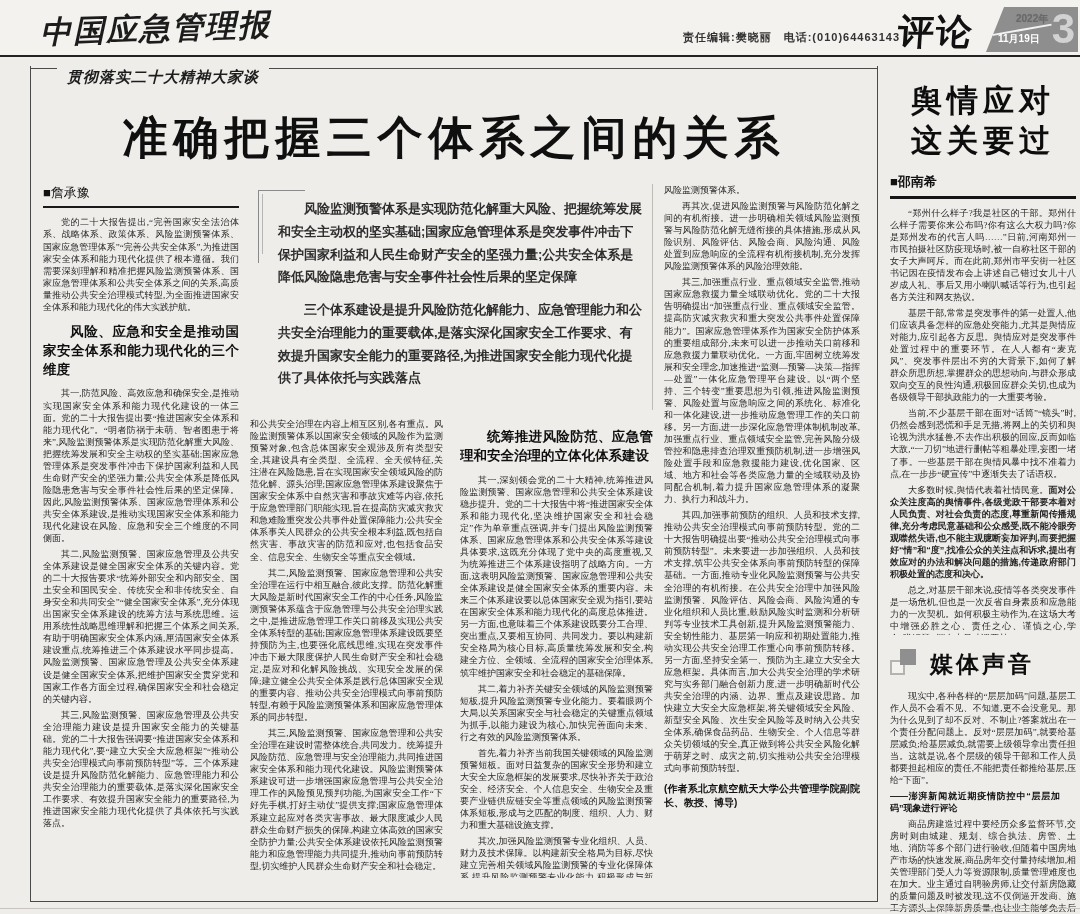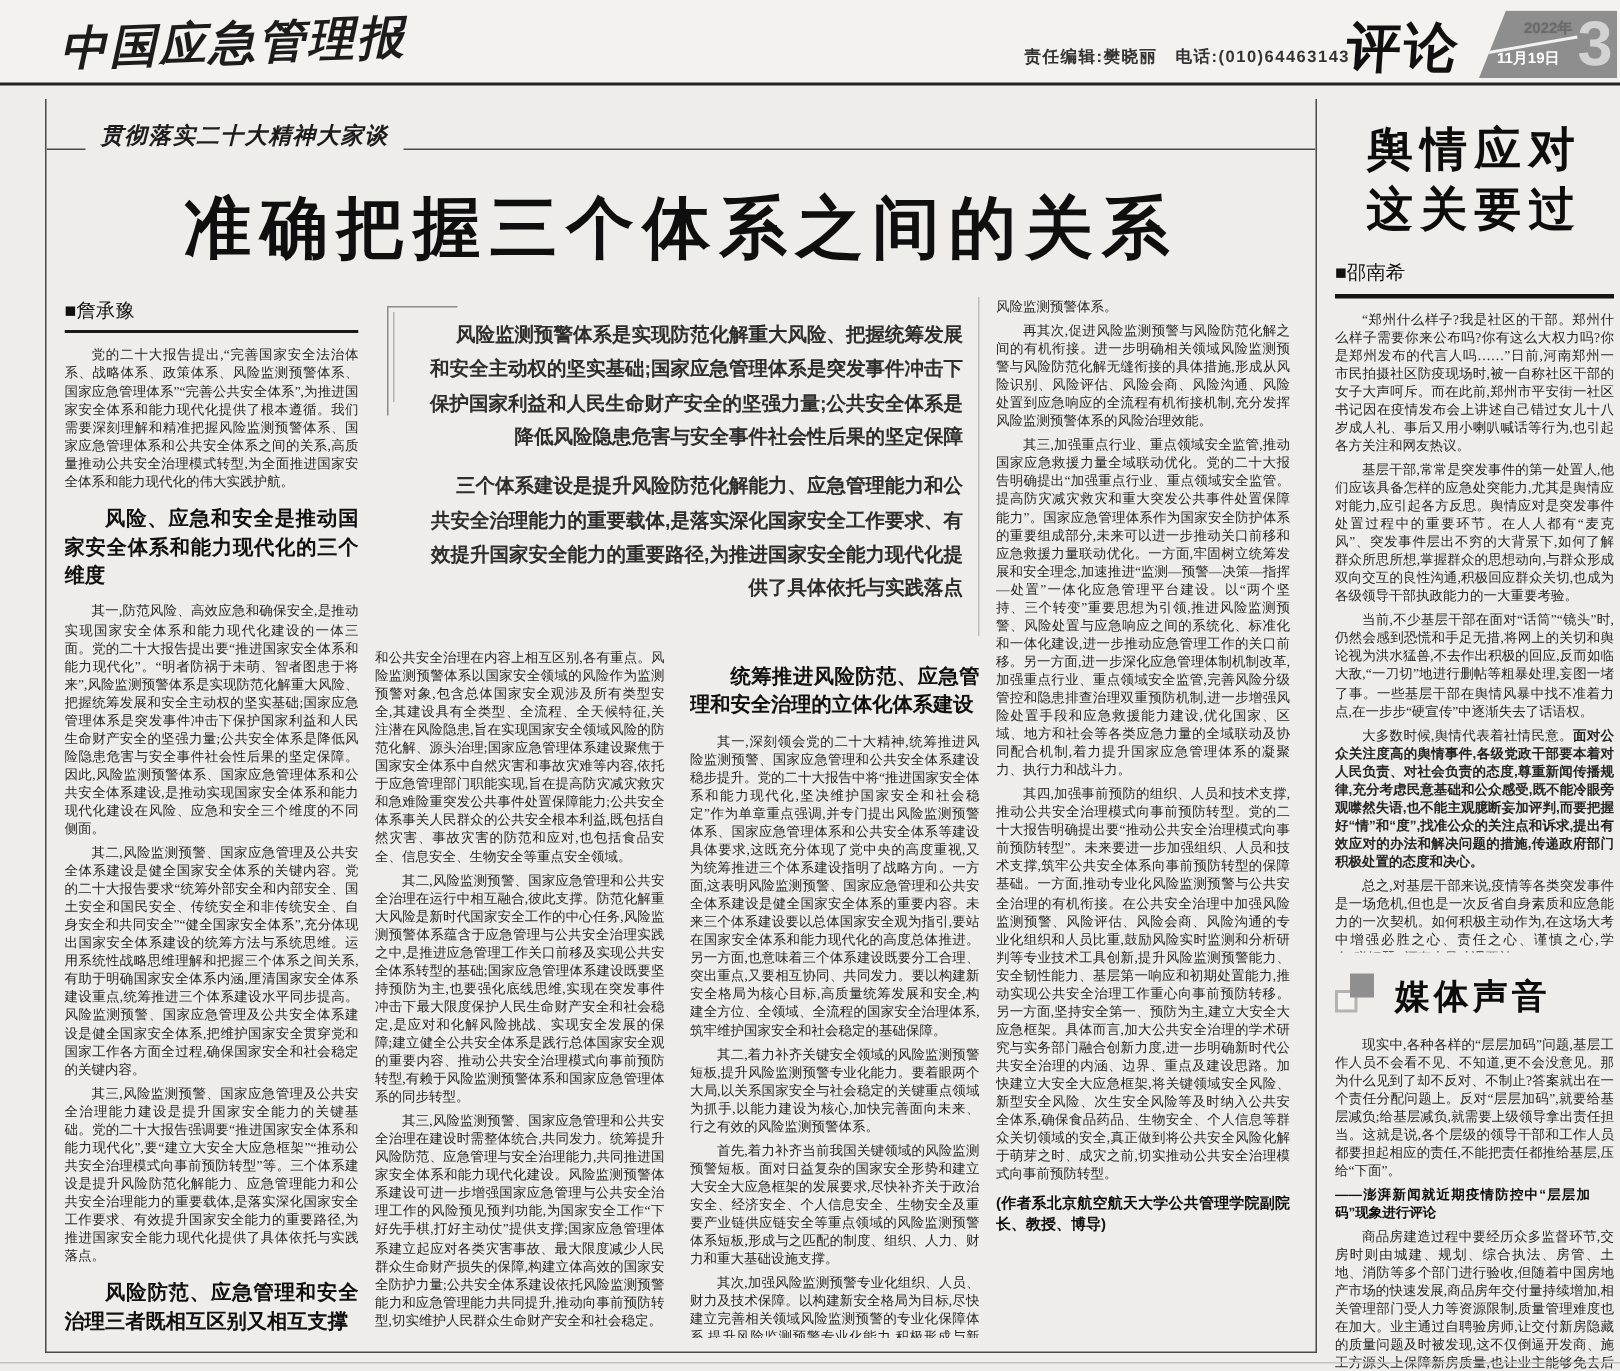--- a/index.html
+++ b/index.html
@@ -40,21 +40,21 @@
   .datebox .dday { position:absolute; left:12px; bottom:6px; font-size:10px; font-weight:bold; color:#fff;text-align:center; }
   .datebox .dnum { position:absolute; right:3px; top:-2px; font-size:42px; line-height:48px; font-weight:bold; color:#d2d2d2; }
   .header-rule { position:absolute; left:0; top:55px; width:1080px; height:2px; background:#222; }
 
   
   .article-box {
     position:absolute; left:30px; top:66px; width:848px; height:836px;
     border:1px solid #4a4a4a; border-top:none;
     padding:0 12px 8px 12px; overflow:hidden; background:transparent;
   }
-  .kicker-row { display:flex; align-items:flex-end; height:18px; margin:16px -12px; }
+  .kicker-row { display:flex; align-items:flex-start; height:18px; margin:2px -12px; }
   .kicker-row .k-line-s { width:26px; height:0; border-top:1.5px solid #4a4a4a; }
   .kicker-row .k-line-l { flex:1; height:0; border-top:1.5px solid #4a4a4a; }
   .kicker {
     font-family:"Liberation Sans",sans-serif;
     font-size:15px; font-weight:bold; font-style:italic;
     color:#1d1d1d; margin:0 10px; letter-spacing:1px; white-space:nowrap;
   }
   .headline {
     text-align:center;
     font-family:"Liberation Sans","DejaVu Sans",sans-serif;
@@ -74,21 +74,20 @@
     font-family:"Liberation Sans",sans-serif;
     font-size:13.5px; font-weight:bold; line-height:1.4; color:#101010;
     text-indent:2em; text-align:justify; margin:10px 0 8px 0;
   }
   .mid-wrap { width:403px; display:flex; flex-direction:column; }
   .summary {
     position:relative; padding:14px 10px 10px 28px; margin-bottom:8px;
     font-family:"Liberation Sans",sans-serif;
     font-size:13px; font-weight:bold; line-height:1.75; color:#2e2e2e;
     border-right:1px solid #bfbcb8;
-    text-align:right;
   }
   .summary::before {
     content:""; position:absolute; left:8px; top:6px; width:46px; height:72px;
     border-left:1.5px solid #8a8a8a; border-top:1.5px solid #8a8a8a;
   }
   .summary::after {
     content:""; position:absolute; left:12px; top:10px; width:38px; height:60px;
     border-left:1px solid #b5b5b5;
   }
   .summary p { text-indent:2em; margin-bottom:10px; }
@@ -101,21 +100,21 @@
   }
 
   
   .sidebar { position:absolute; left:890px; top:66px; width:186px; height:848px; overflow:hidden; }
   .sb-title {
     text-align:center; font-family:"DejaVu Serif",serif;
     font-size:31px; font-weight:900; line-height:1.3; color:#0d0d0d;
     letter-spacing:5px; margin-top:14px;
   }
   .sb-byline {
-    font-family:"Liberation Sans",sans-serif; font-size:13px; font-weight:normal;
+    font-family:"Liberation Sans",sans-serif; font-size:13px; font-weight:bold;
     color:#111; border-bottom:3px solid #151515; padding-bottom:5px; margin:12px 0 8px 0;
   }
   .sb-body { height:428px; overflow:hidden; font-size:9px; line-height:1.34; text-align:justify; color:#272727; }
   .sb-body p { text-indent:2em; margin-bottom:4px; }
   .sb-bold { font-weight:bold; font-family:"Liberation Sans",sans-serif; }
   .mv-head { display:flex; align-items:flex-start; gap:14px; margin:14px 0 10px 0; }
   .mv-icon { position:relative; width:26px; height:26px; }
   .mv-icon .sq-fill { position:absolute; right:0; top:0; width:16px; height:16px; background:#8f8f8f; }
   .mv-icon .sq-line { position:absolute; left:0; bottom:0; width:15px; height:15px; border:2px solid #b5b3b0; background:#f4f2ef; }
   .mv-title {
@@ -156,21 +155,20 @@
 
   <div class="cols">
 
     <div class="col">
       <div class="byline">■詹承豫</div>
       <p>党的二十大报告提出,“完善国家安全法治体系、战略体系、政策体系、风险监测预警体系、国家应急管理体系”“完善公共安全体系”,为推进国家安全体系和能力现代化提供了根本遵循。我们需要深刻理解和精准把握风险监测预警体系、国家应急管理体系和公共安全体系之间的关系,高质量推动公共安全治理模式转型,为全面推进国家安全体系和能力现代化的伟大实践护航。</p>
       <h3 class="subhead">风险、应急和安全是推动国家安全体系和能力现代化的三个维度</h3>
       <p>其一,防范风险、高效应急和确保安全,是推动实现国家安全体系和能力现代化建设的一体三面。党的二十大报告提出要“推进国家安全体系和能力现代化”。“明者防祸于未萌、智者图患于将来”,风险监测预警体系是实现防范化解重大风险、把握统筹发展和安全主动权的坚实基础;国家应急管理体系是突发事件冲击下保护国家利益和人民生命财产安全的坚强力量;公共安全体系是降低风险隐患危害与安全事件社会性后果的坚定保障。因此,风险监测预警体系、国家应急管理体系和公共安全体系建设,是推动实现国家安全体系和能力现代化建设在风险、应急和安全三个维度的不同侧面。</p>
       <p>其二,风险监测预警、国家应急管理及公共安全体系建设是健全国家安全体系的关键内容。党的二十大报告要求“统筹外部安全和内部安全、国土安全和国民安全、传统安全和非传统安全、自身安全和共同安全”“健全国家安全体系”,充分体现出国家安全体系建设的统筹方法与系统思维。运用系统性战略思维理解和把握三个体系之间关系,有助于明确国家安全体系内涵,厘清国家安全体系建设重点,统筹推进三个体系建设水平同步提高。风险监测预警、国家应急管理及公共安全体系建设是健全国家安全体系,把维护国家安全贯穿党和国家工作各方面全过程,确保国家安全和社会稳定的关键内容。</p>
       <p>其三,风险监测预警、国家应急管理及公共安全治理能力建设是提升国家安全能力的关键基础。党的二十大报告强调要“推进国家安全体系和能力现代化”,要“建立大安全大应急框架”“推动公共安全治理模式向事前预防转型”等。三个体系建设是提升风险防范化解能力、应急管理能力和公共安全治理能力的重要载体,是落实深化国家安全工作要求、有效提升国家安全能力的重要路径,为推进国家安全能力现代化提供了具体依托与实践落点。</p>
-      <h3 class="subhead">风险防范、应急管理和安全治理三者既相互区别又相互支撑</h3>
 
     </div>
 
     <div class="mid-wrap">
       <div class="summary">
         <p>风险监测预警体系是实现防范化解重大风险、把握统筹发展和安全主动权的坚实基础;国家应急管理体系是突发事件冲击下保护国家利益和人民生命财产安全的坚强力量;公共安全体系是降低风险隐患危害与安全事件社会性后果的坚定保障</p>
         <p>三个体系建设是提升风险防范化解能力、应急管理能力和公共安全治理能力的重要载体,是落实深化国家安全工作要求、有效提升国家安全能力的重要路径,为推进国家安全能力现代化提供了具体依托与实践落点</p>
       </div>
       <div class="mid-cols">
         <div class="col">

